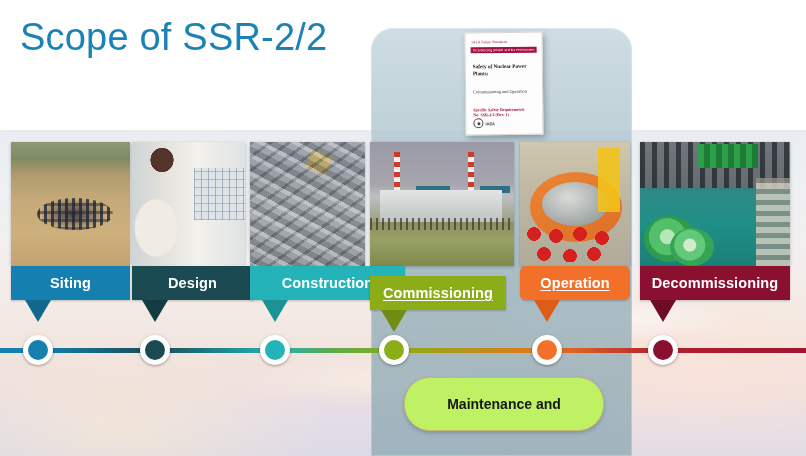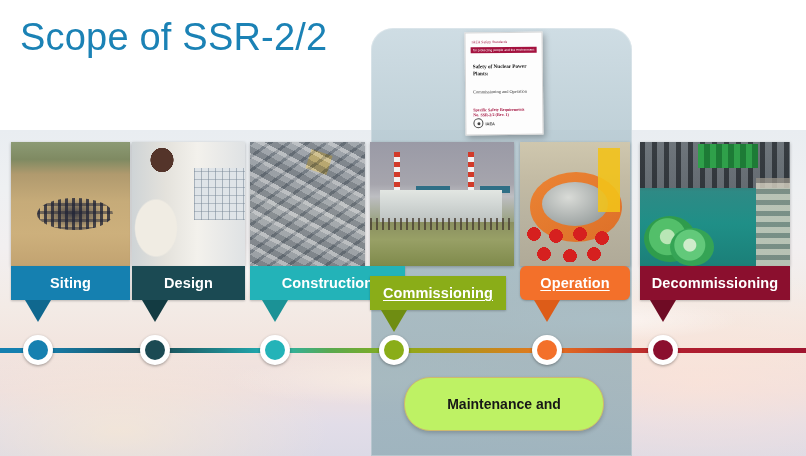--- a/index.html
+++ b/index.html
@@ -271,21 +271,21 @@
         <div class="coil2"></div>
     </div>
   </div>
 
   <div class="label" id="label-0" style="left: 11px; width: 119px;">
     <div class="bar" style="background: rgb(21, 128, 176);">
         <span>Siting</span>
       </div>
     <div class="tail" style="border-top-color: rgb(16, 104, 143); left: 14px;"></div>
   </div>
-  <div class="label" id="label-1" style="left: 132px; width: 113px;">
+  <div class="label" id="label-1" style="left: 132px; width: 113px; padding-left: 8px;">
     <div class="bar" style="background: rgb(27, 74, 83);">
         <span>Design</span>
       </div>
     <div class="tail" style="border-top-color: rgb(19, 59, 66); left: 10px;"></div>
   </div>
   <div class="label" id="label-2" style="left: 250px; width: 115px; padding-left: 40px;">
     <div class="bar" style="background: rgb(35, 179, 184);">
         <span>Construction</span>
       </div>
     <div class="tail" style="border-top-color: rgb(27, 146, 150); left: 12px;"></div>

